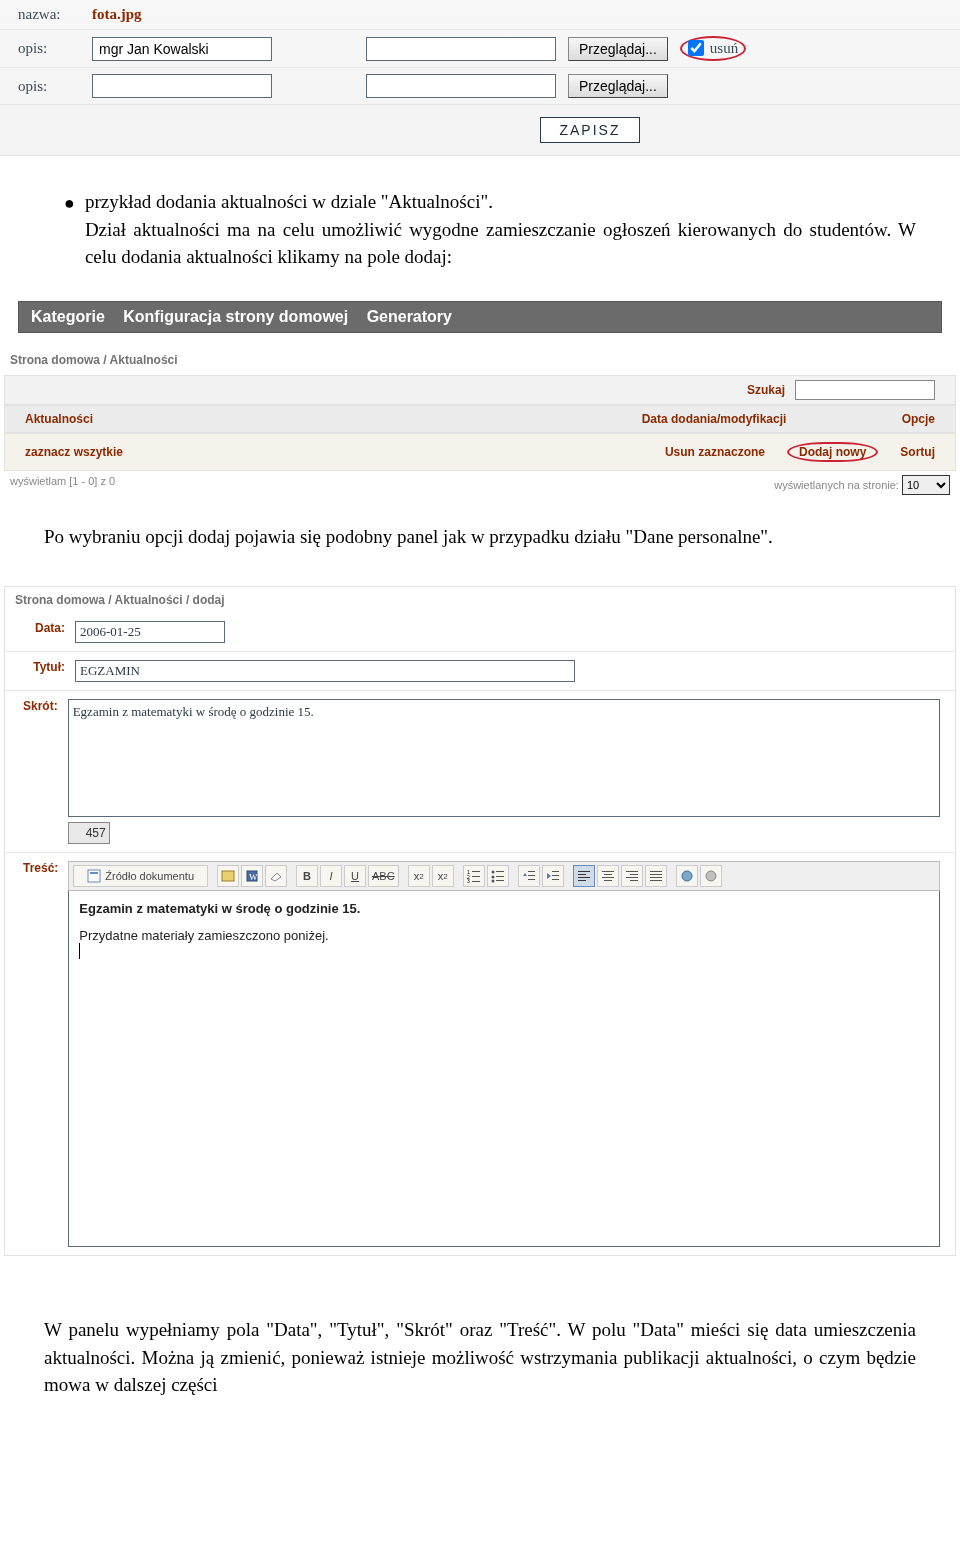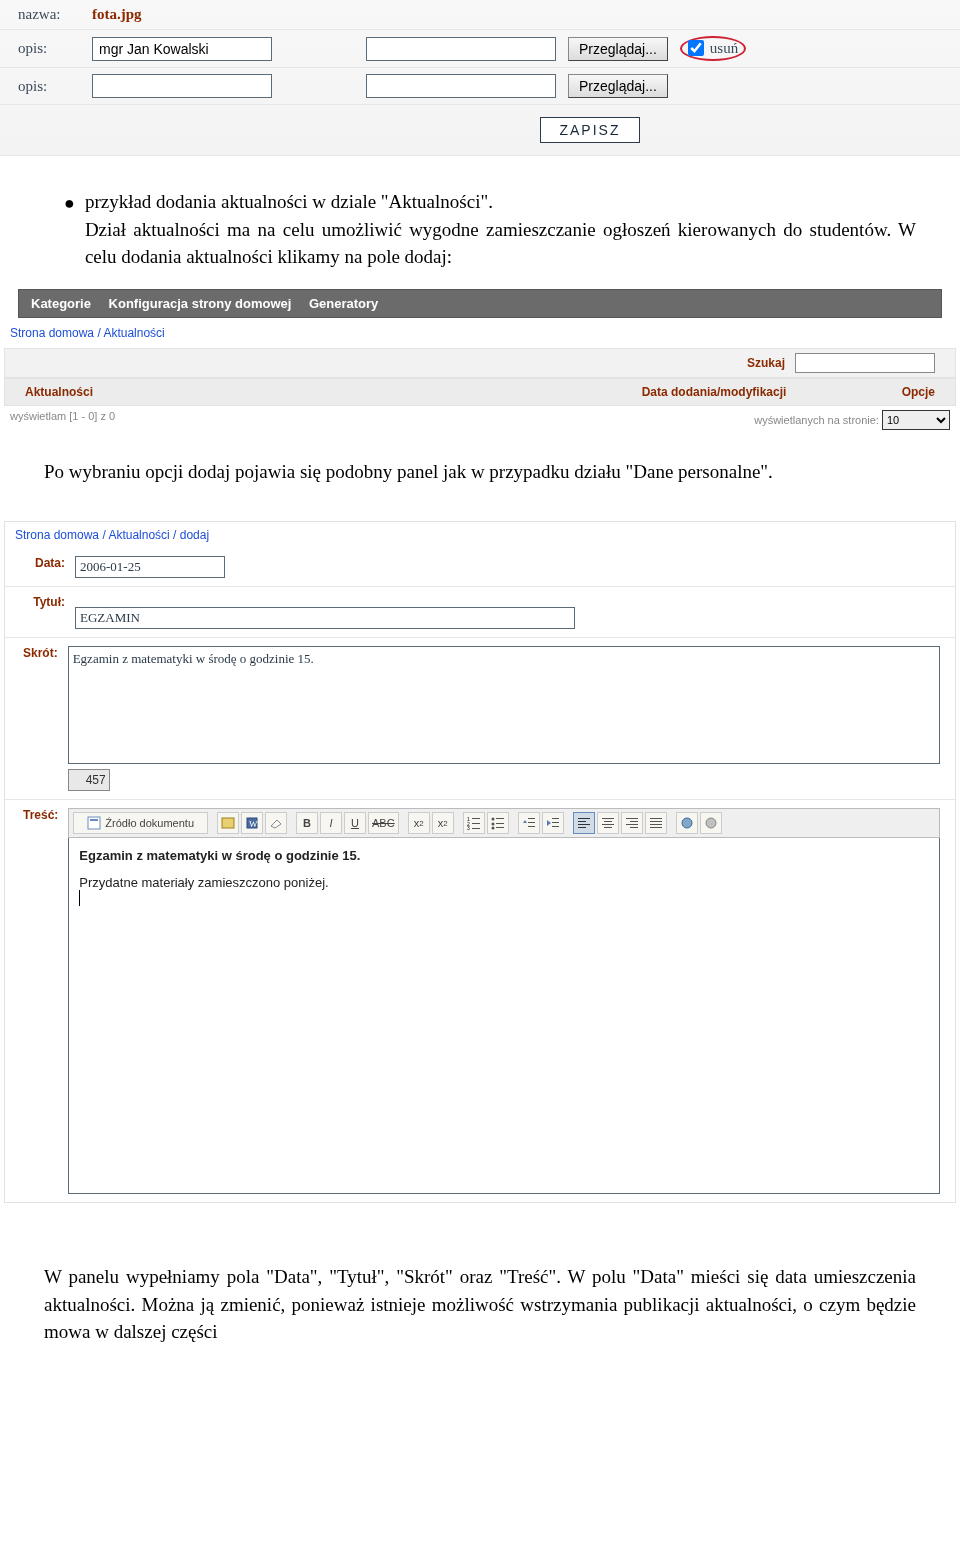--- a/index.html
+++ b/index.html
@@ -13,36 +13,36 @@
   .w1{width:180px;} .w2{width:190px;}
   .btn-gray { background: linear-gradient(#f7f7f7,#dcdcdc); border:1px solid #888; border-right-color:#444; border-bottom-color:#444; padding: 3px 10px; font-size: 14px; font-family: Arial, sans-serif; cursor:pointer;}
   .cb { width:16px; height:16px;}
   .circle-annot { border:2px solid #c23; border-radius:50%; padding:2px 6px; display:flex; align-items:flex-start; gap:6px;}
   .save-row { display:flex; justify-content:center; padding:12px 0 4px 0; margin-left:540px; width:100px;}
   .save-btn { background:#fff; border:1px solid #2a3a4a; padding:4px 18px; font-size:14px; letter-spacing:2px; font-family:Arial; color:#1a2a3a; cursor:pointer;}
   .doc-text { padding: 32px 44px 18px 64px; font-size:19px; line-height:1.45; text-align: justify;}
   .doc-text2 { padding: 24px 44px 36px 44px; font-size:19px; line-height:1.45; text-align: justify;}
   .bullet { display:flex; gap:10px;}
   .bullet .dot{font-size:18px; margin-top:2px;}
-  .gray-bar { background:#6b6b6b; color:#fff; margin:0 14px; padding:6px 12px; font-size:13px; font-family:Arial; font-weight:bold; border:1px solid #555;}
+  .gray-bar { background:#6b6b6b; color:#fff; margin:12px 14px; padding:6px 12px; font-size:16px; font-family:Arial; font-weight:bold; border:1px solid #555;}
   .gray-bar span{margin-right:14px;}
-  .breadcrumb { color:#1d4ed8; font-weight:normal; font-size:12px; font-family:Arial; padding:8px 6px;}
+  .breadcrumb { color:#737373; font-weight:bold; font-size:12px; font-family:Arial; padding:8px 6px;}
   .list-panel { padding: 0 4px;}
   .row-light{background:#ececec; border:1px solid #e2e2e2; padding:6px 20px; display:flex; align-items:center; font-size:12px; font-family:Arial; color:#8b2a00; font-weight:bold;}
   .row-search{background:#f2f2f2; border:1px solid #e2e2e2; padding:4px 20px; display:flex; align-items:center; justify-content:flex-end; gap:10px; font-size:12px; font-family:Arial; color:#8b2a00; font-weight:bold;}
   .sm-input{height:20px; width:140px; border:1px solid #888; background:#fff;}
   .actions-row{background:#f5f2ec; border:1px solid #e2e2e2; padding:8px 20px; display:flex; align-items:center; font-size:12px; font-family:Arial; color:#8b2a00; font-weight:bold; gap:22px;}
   .status-row{padding:4px 6px; display:flex; justify-content:space-between; font-size:11px; font-family:Arial; color:#888;}
-  .sel-pp{height:20px; width:68px; border:1px solid #333; font-size:11px;}
+  .sel-pp{height:20px; width:48px; border:1px solid #333; font-size:11px;}
   .oval{border:2px solid #c23; border-radius:50%/60%; padding:1px 10px;}
   .add-panel{border:1px solid #e2e2e2; margin:0 4px;}
   .frow{display:flex; align-items:flex-start; gap:10px; padding:8px 18px; border-bottom:1px solid #e7e7e7; font-family:Arial; font-size:12px;}
   .flbl{color:#8b2a00; font-weight:bold; width:42px; text-align:right;}
   .fin{height:22px; border:1px solid #5a6b7a; background:#fff; padding:0 4px; color:#2a3a4a; font-size:13px; font-family:"Times New Roman";}
-  .fin.wdate{width:150px;} .fin.wtitle{width:500px;margin-top:12px;}
+  .fin.wdate{width:150px;} .fin.wtitle{width:500px;}
   .textarea-box{border:1px solid #5a6b7a; background:#fff; color:#2a3a4a; font-size:13px; font-family:"Times New Roman"; padding:4px; width:872px; height:118px; resize:none;}
   .counter{border:1px solid #888; background:#e8e8e8; width:42px; height:22px; display:flex; align-items:center; justify-content:flex-start; padding-left:17px; font-size:12px; color:#333; font-family:Arial; margin-top:2px;}
   .editor-toolbar{background:#efefef; border:1px solid #bbb; width:872px; display:flex; align-items:center; gap:2px; padding:3px 4px; font-size:12px; font-family:Arial;}
   .editor-toolbar .tbtn{border:1px solid #ccc; background:#f7f6f1; height:22px; min-width:22px; display:flex; align-items:center; justify-content:center; cursor:pointer; color:#444; font-size:11px; padding:0 3px;}
   .editor-toolbar .tbtn.active{background:#cfdce8; border-color:#6a8bbf;}
   .editor-toolbar .sep{width:5px;}
   .editor-toolbar .src{display:flex; align-items:center; gap:4px; padding:0 13px;}
   .editor-content{border:1px solid #5a6b7a; border-top:none; background:#fff; width:872px; height:356px; padding:10px; font-family:Arial; font-size:13px; color:#222;}
   .editor-content .bold{font-weight:bold; margin-bottom:12px;}
   .cursor-line{border-left:1px solid #000; height:16px; display:inline-block;}
@@ -98,20 +98,26 @@
   <div class="breadcrumb">Strona domowa / Aktualności</div>
   <div class="row-search">
     <span>Szukaj</span>
     <input class="sm-input" style="">
   </div>
   <div class="row-light">
     <span style="flex:1;">Aktualności</span>
     <span style="width:260px;">Data dodania/modyfikacji</span>
     <span style="text-align:right;">Opcje</span>
   </div>
+  <div class="actions-row">
+    <span style="flex:1;">zaznacz wszytkie</span>
+    <span>Usun zaznaczone</span>
+    <span class="oval">Dodaj nowy</span>
+    <span>Sortuj</span>
+  </div>
   <div class="status-row">
     <span>wyświetlam [1 - 0] z 0</span>
     <span>
       <span>wyświetlanych na stronie:</span>
       <select class="sel-pp">
         <option>10</option>
       </select>
     </span>
   </div>
 </div>

